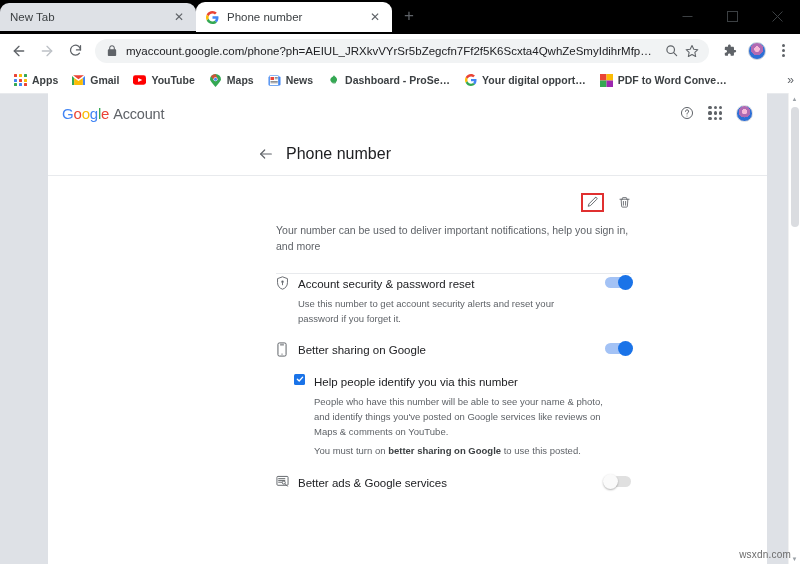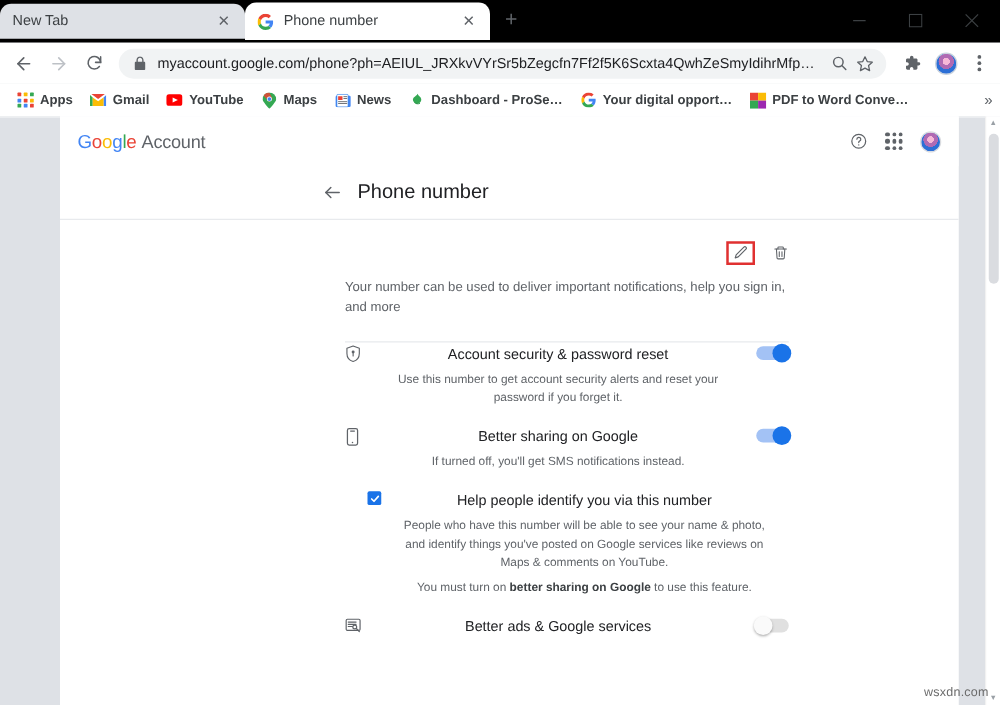--- a/index.html
+++ b/index.html
@@ -79,21 +79,21 @@
   .card{width:355px;margin-left:228px;padding-top:14px;}
   .actionrow{display:flex;justify-content:flex-end;align-items:center;gap:14px;height:24px;}
   .editwrap{border:2px solid #e03030;padding:1px 3px;display:flex;align-items:center;justify-content:center;}
   .icobtn{color:#5f6368;display:flex;align-items:center;justify-content:center;}
   .descr{font-size:10.5px;color:#5f6368;line-height:1.55;margin-top:8px;}
   .divider{border-top:1px solid #e8eaed;margin-top:18px;}
 
   .sectlabel{font-size:8px;letter-spacing:1.1px;color:#5f6368;margin-top:16px;margin-bottom:8px;text-transform:uppercase;}
   .pref{display:flex;align-items:flex-start;margin-bottom:14px;}
   .pref-ico{width:22px;flex:0 0 22px;color:#5f6368;padding-top:2px;display:flex;}
-  .pref-body{flex:1;padding-right:10px;text-align:center;}
+  .pref-body{flex:1;padding-right:10px;}
   .pref-title{font-size:11.5px;color:#202124;line-height:1.3;}
   .pref-sub{font-size:9.5px;color:#5f6368;line-height:1.6;margin-top:4px;}
   .pref-sub b{color:#3c4043;font-weight:700;}
   .toggle{width:26px;height:11px;border-radius:6px;position:relative;flex:0 0 26px;margin-top:3px;}
   .toggle.on{background:#a3c2f5;}
   .toggle.on .knob{position:absolute;right:-2px;top:-2px;width:15px;height:15px;border-radius:50%;background:#1a73e8;}
   .toggle.off{background:#e0e0e0;}
   .toggle.off .knob{position:absolute;left:-2px;top:-2px;width:15px;height:15px;border-radius:50%;background:#fafafa;
     box-shadow:0 1px 2px rgba(0,0,0,.3);}
 
@@ -404,37 +404,36 @@
         <div class="pref">
           <span class="pref-ico">
             <svg width="12" height="15" viewBox="0 0 18 24" fill="none" stroke="#5f6368" stroke-width="1.6">
                 <rect x="2.5" y="1.5" width="13" height="21" rx="2.2"></rect>
                 <line x1="6.6" y1="4.6" x2="11.4" y2="4.6" stroke-linecap="round"></line>
                 <circle cx="9" cy="19.3" r="1" fill="#5f6368" stroke="none"></circle>
               </svg>
           </span>
           <span class="pref-body">
             <span class="pref-title">Better sharing on Google</span>
-            <div class="pref-sub">If turned off, you'll get SMS notifications instead.</div>
           </span>
           <span class="toggle on">
               <span class="knob"></span>
             </span>
         </div>
 
         <div class="subpref">
           <span class="cbox">
             <svg width="8" height="8" viewBox="0 0 12 12" fill="none" stroke="#ffffff" stroke-width="2" stroke-linecap="round" stroke-linejoin="round">
                 <polyline points="2 6.3 4.8 9 10 3.2"></polyline>
               </svg>
           </span>
           <span class="pref-body">
             <span class="pref-title">Help people identify you via this number</span>
             <div class="pref-sub">People who have this number will be able to see your name &amp; photo, and identify things you've posted on Google services like reviews on Maps &amp; comments on YouTube.</div>
-            <div class="pref-sub"><span>You must turn on </span><b>better sharing on Google</b><span> to use this feature.</span></div>
+            <div class="pref-sub"><span>You must turn on </span><b>better sharing on Google</b><span> to use this posted.</span></div>
           </span>
         </div>
 
         <div class="pref" style="margin-top:14px">
           <span class="pref-ico">
             <svg width="13" height="13" viewBox="0 0 22 22" fill="none" stroke="#5f6368" stroke-width="1.6">
                 <rect x="1.6" y="2.4" width="18.8" height="15" rx="1.6"></rect>
                 <line x1="4.4" y1="6.2" x2="15" y2="6.2" stroke-linecap="round"></line>
                 <line x1="4.4" y1="9.2" x2="15" y2="9.2" stroke-linecap="round"></line>
                 <line x1="4.4" y1="12.2" x2="10" y2="12.2" stroke-linecap="round"></line>

